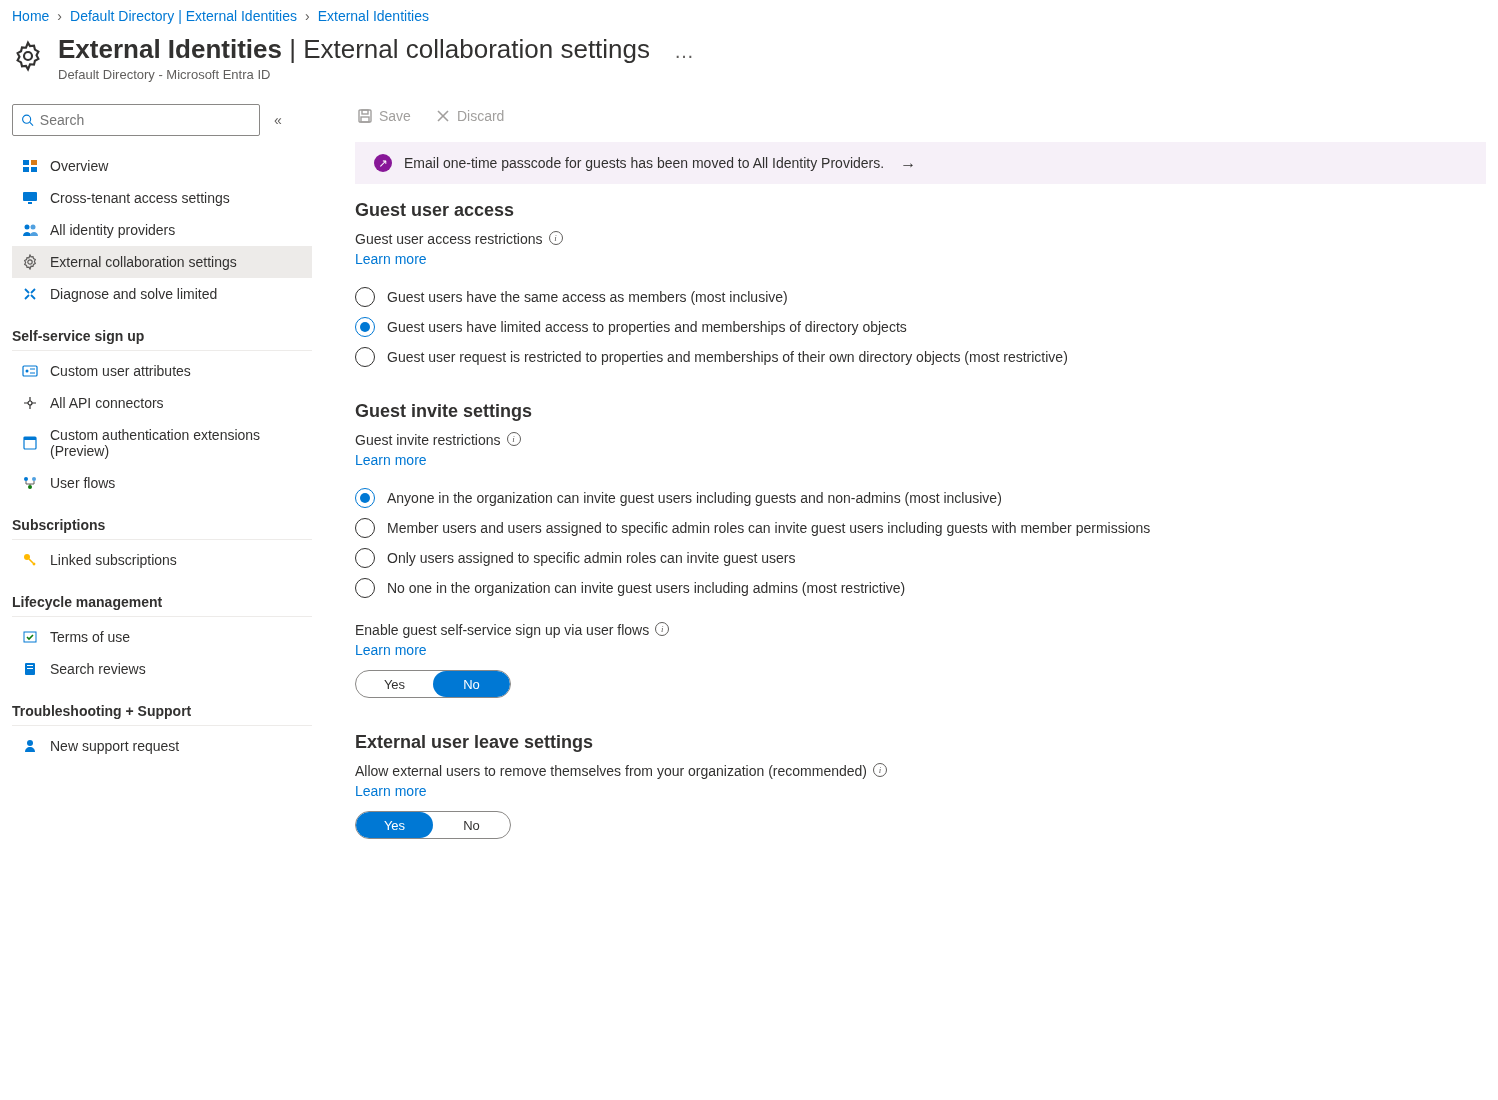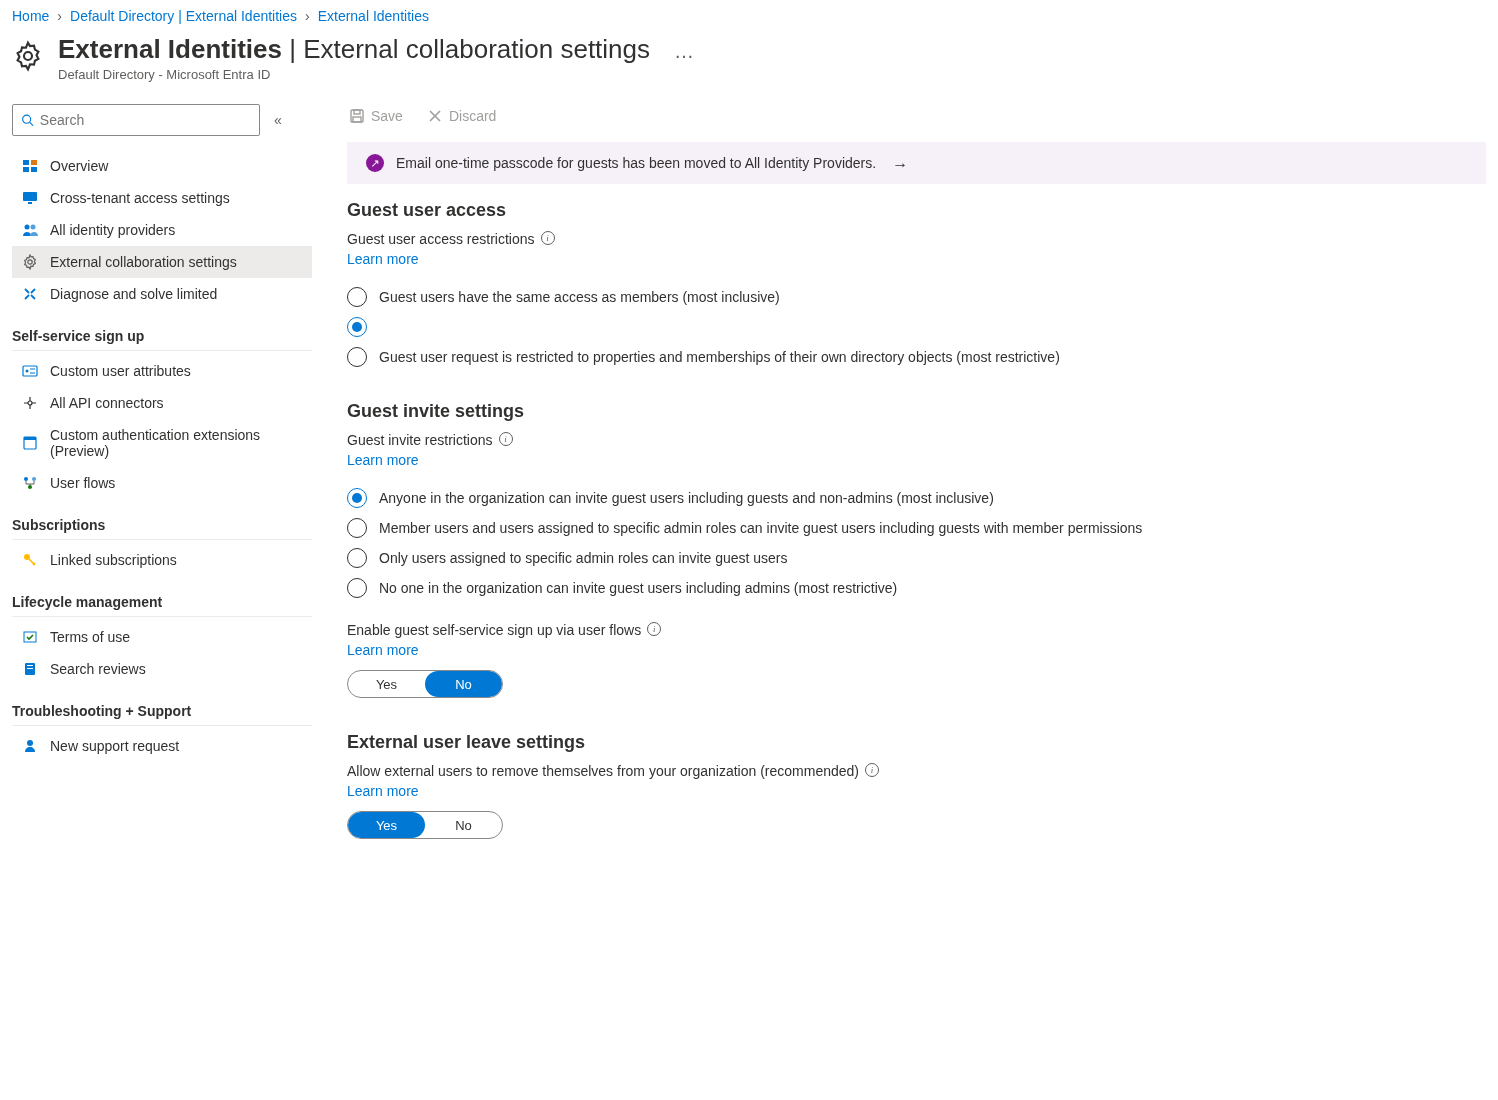--- a/index.html
+++ b/index.html
@@ -20,21 +20,21 @@
 .page-header { display: flex; align-items: flex-start; gap: 14px; margin-bottom: 22px; }
 .page-header .header-icon { width: 32px; height: 32px; margin-top: 6px; color: #323130; flex-shrink: 0; }
 .page-header .title-line { display: flex; align-items: baseline; gap: 2px; }
 .page-header h1 { font-size: 26px; font-weight: 600; color: #323130; }
 .page-header h1 .sep { font-weight: 400; color: #323130; }
 .page-header h1 .sub { font-weight: 400; }
 .page-header .ellipsis { font-size: 20px; color: #605e5c; cursor: pointer; margin-left: 22px; letter-spacing: 2px; }
 .page-header .subtitle { font-size: 13px; color: #605e5c; margin-top: 2px; }
 
 
-.layout { display: flex; gap: 0; }
+.layout { display: flex; gap: 8px; }
 .sidebar { width: 300px; flex-shrink: 0; }
 .content { flex: 1; padding-left: 35px; }
 
 
 .search-row { display: flex; align-items: center; gap: 14px; margin-bottom: 14px; }
 .search-box {
   display: flex; align-items: center;
   border: 1px solid #8a8886; border-radius: 2px;
   padding: 4px 8px; width: 248px; height: 32px;
 }
@@ -325,20 +325,21 @@
         <span class="info-icon">i</span>
       </div>
       <a class="learn-more">Learn more</a>
       <div class="radio-group">
         <label class="radio-item">
           <span class="radio-circle"></span>
           <span>Guest users have the same access as members (most inclusive)</span>
         </label>
         <label class="radio-item selected">
           <span class="radio-circle"></span>
+          <span>Guest users have limited access to properties and memberships of directory objects</span>
         </label>
         <label class="radio-item">
           <span class="radio-circle"></span>
           <span>Guest user request is restricted to properties and memberships of their own directory objects (most restrictive)</span>
         </label>
       </div>
     </section>
 
     <section class="section">
       <h2>Guest invite settings</h2>

